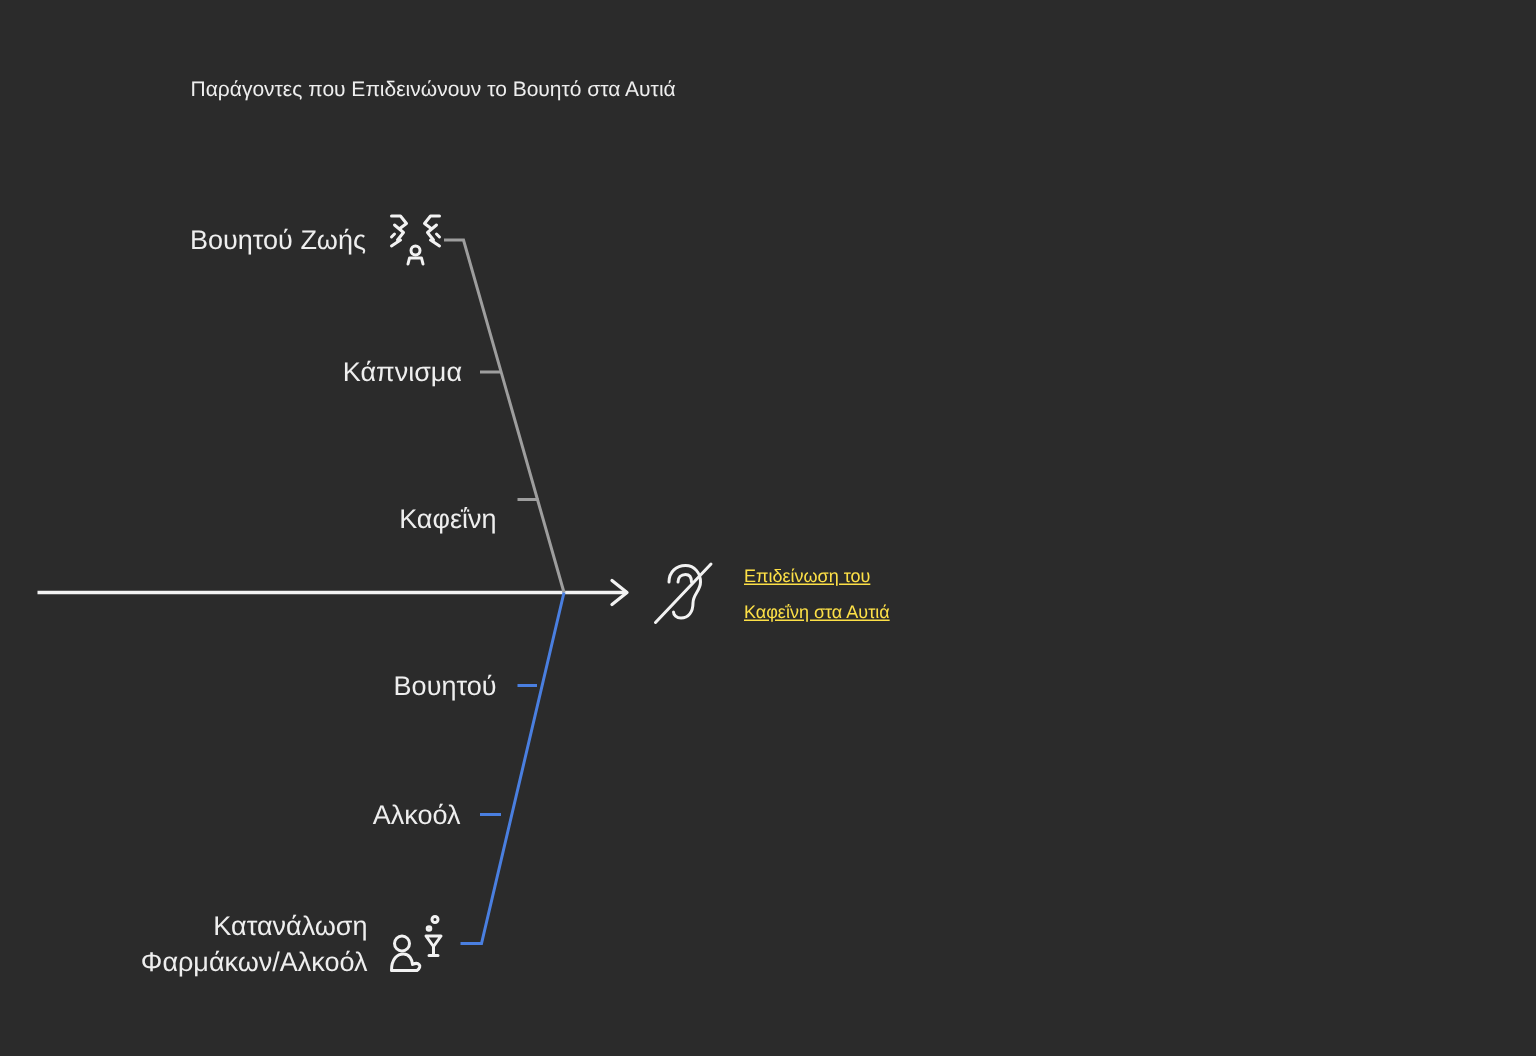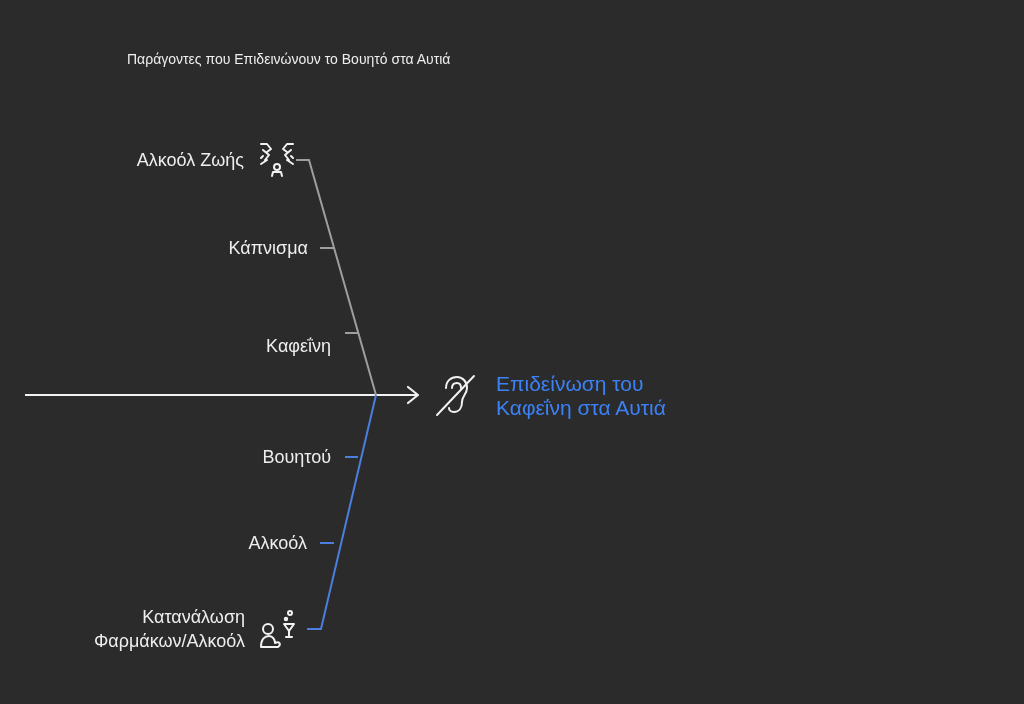--- a/index.html
+++ b/index.html
@@ -2,21 +2,21 @@
 <html><head>
 <meta charset="utf-8">
 <style>
   html, body { margin:0; padding:0; }
   body {
     width:1024px; height:704px; background:#2b2b2b; position:relative; overflow:hidden;
     font-family:"Liberation Sans", "DejaVu Sans", sans-serif; color:#eeeeee;
   }
   .title { position:absolute; left:127px; top:51px; font-size:14px; color:#eeeeee; white-space:nowrap; }
   .label { position:absolute; font-size:18px; color:#eeeeee; white-space:nowrap; text-align:right; }
-  .effect { position:absolute; left:496px; top:372px; font-size:21px; line-height:24px; color:#3b82f6; }
+  .effect { position:absolute; left:496px; top:372px; font-size:12px; line-height:24px; color:#fde047;text-decoration:underline; }
   svg.lines { position:absolute; left:0; top:0; }
   .icon { position:absolute; }
 </style>
 </head>
 <body>
 
 <div class="title">Παράγοντες που Επιδεινώνουν το Βουητό στα Αυτιά</div>
 
 <svg class="lines" width="1024" height="704">
 
@@ -25,21 +25,21 @@
 
   <polyline points="296,160 309,160 376,395" fill="none" stroke="#9e9e9e" stroke-width="2"></polyline>
   <line x1="320" y1="248" x2="334" y2="248" stroke="#9e9e9e" stroke-width="2"></line>
   <line x1="345" y1="333" x2="359" y2="333" stroke="#9e9e9e" stroke-width="2"></line>
 
   <polyline points="376,395 321,629 307,629" fill="none" stroke="#4a7fe0" stroke-width="2"></polyline>
   <line x1="345" y1="457" x2="358" y2="457" stroke="#4a7fe0" stroke-width="2"></line>
   <line x1="320" y1="543" x2="334" y2="543" stroke="#4a7fe0" stroke-width="2"></line>
 </svg>
 
-<div class="label" style="left:110px; top:150px; width:134px;">Αλκοόλ Ζωής</div>
+<div class="label" style="left:110px; top:150px; width:134px;">Βουητού Ζωής</div>
 <svg class="icon" style="left:257px; top:140px;" width="40" height="40" viewBox="0 0 40 40">
   <g fill="none" stroke="#f2f2f2" stroke-width="2" stroke-linecap="round" stroke-linejoin="round">
     <path d="M4 4 L10 4 L14 9 L10 12 M6 10 L12 15 L8 20 M4 24 L10 20 M6 16 L4 18"></path>
     <path d="M36 4 L30 4 L26 9 L30 12 M34 10 L28 15 L32 20 M36 24 L30 20 M34 16 L36 18"></path>
     <circle cx="20" cy="27" r="3"></circle>
     <path d="M15 36 L16 32 L24 32 L25 36"></path>
   </g>
 </svg>
 <div class="label" style="left:200px; top:238px; width:108px;">Κάπνισμα</div>
 <div class="label" style="left:220px; top:336px; width:111px;">Καφεΐνη</div>

